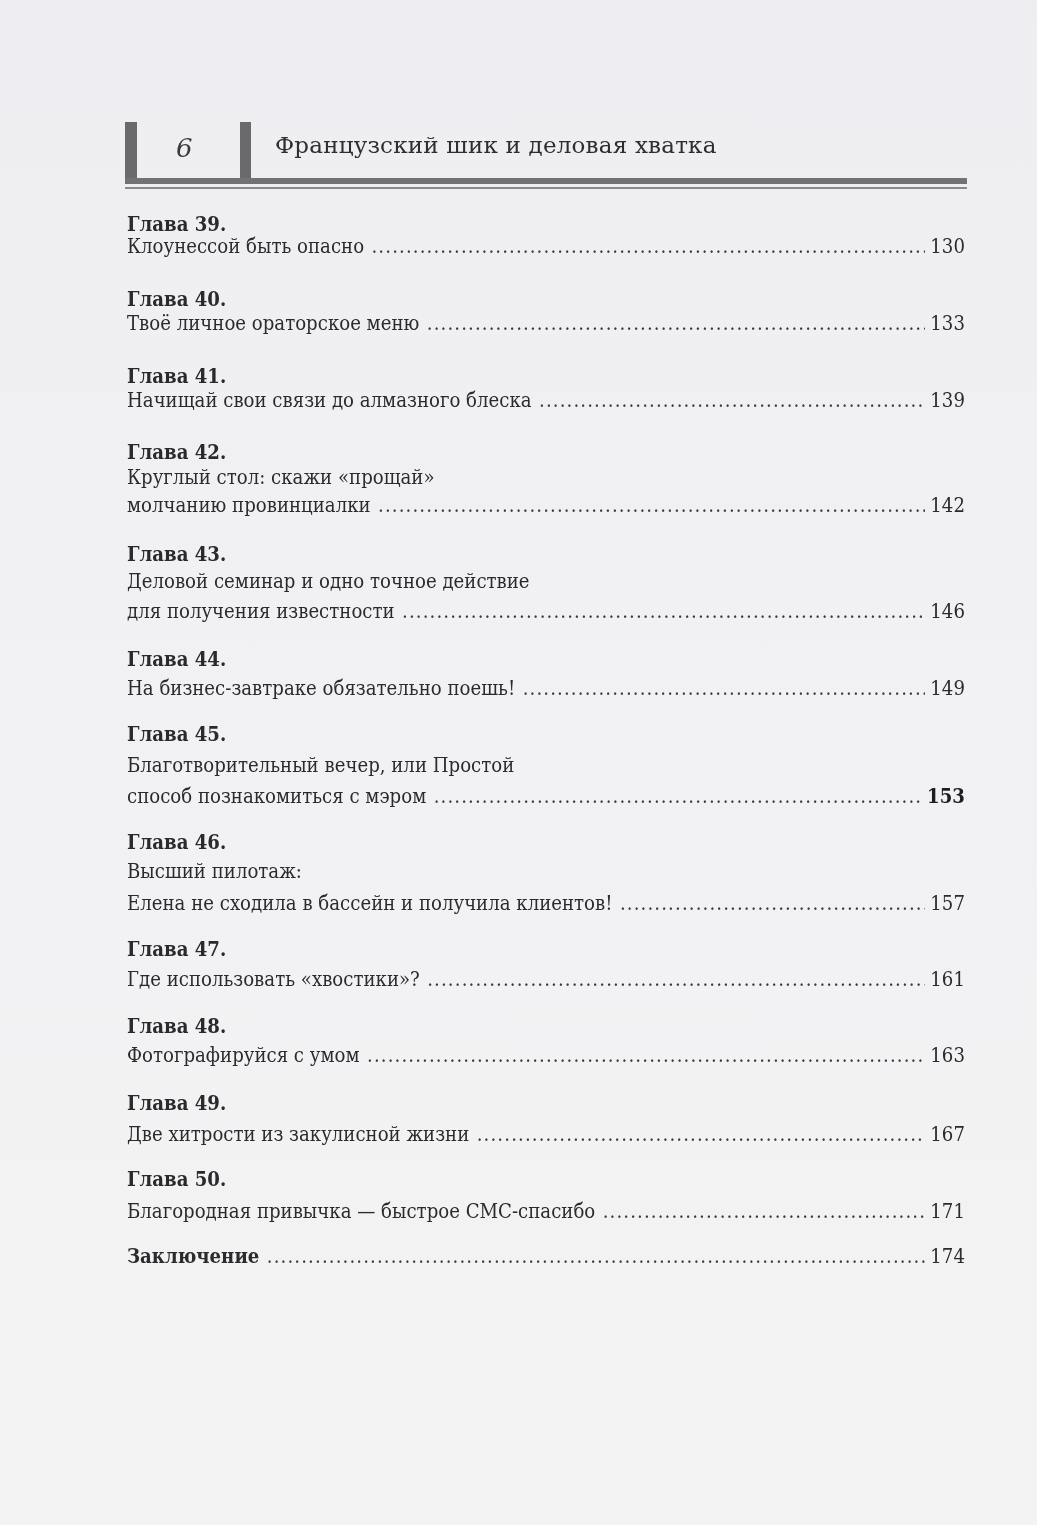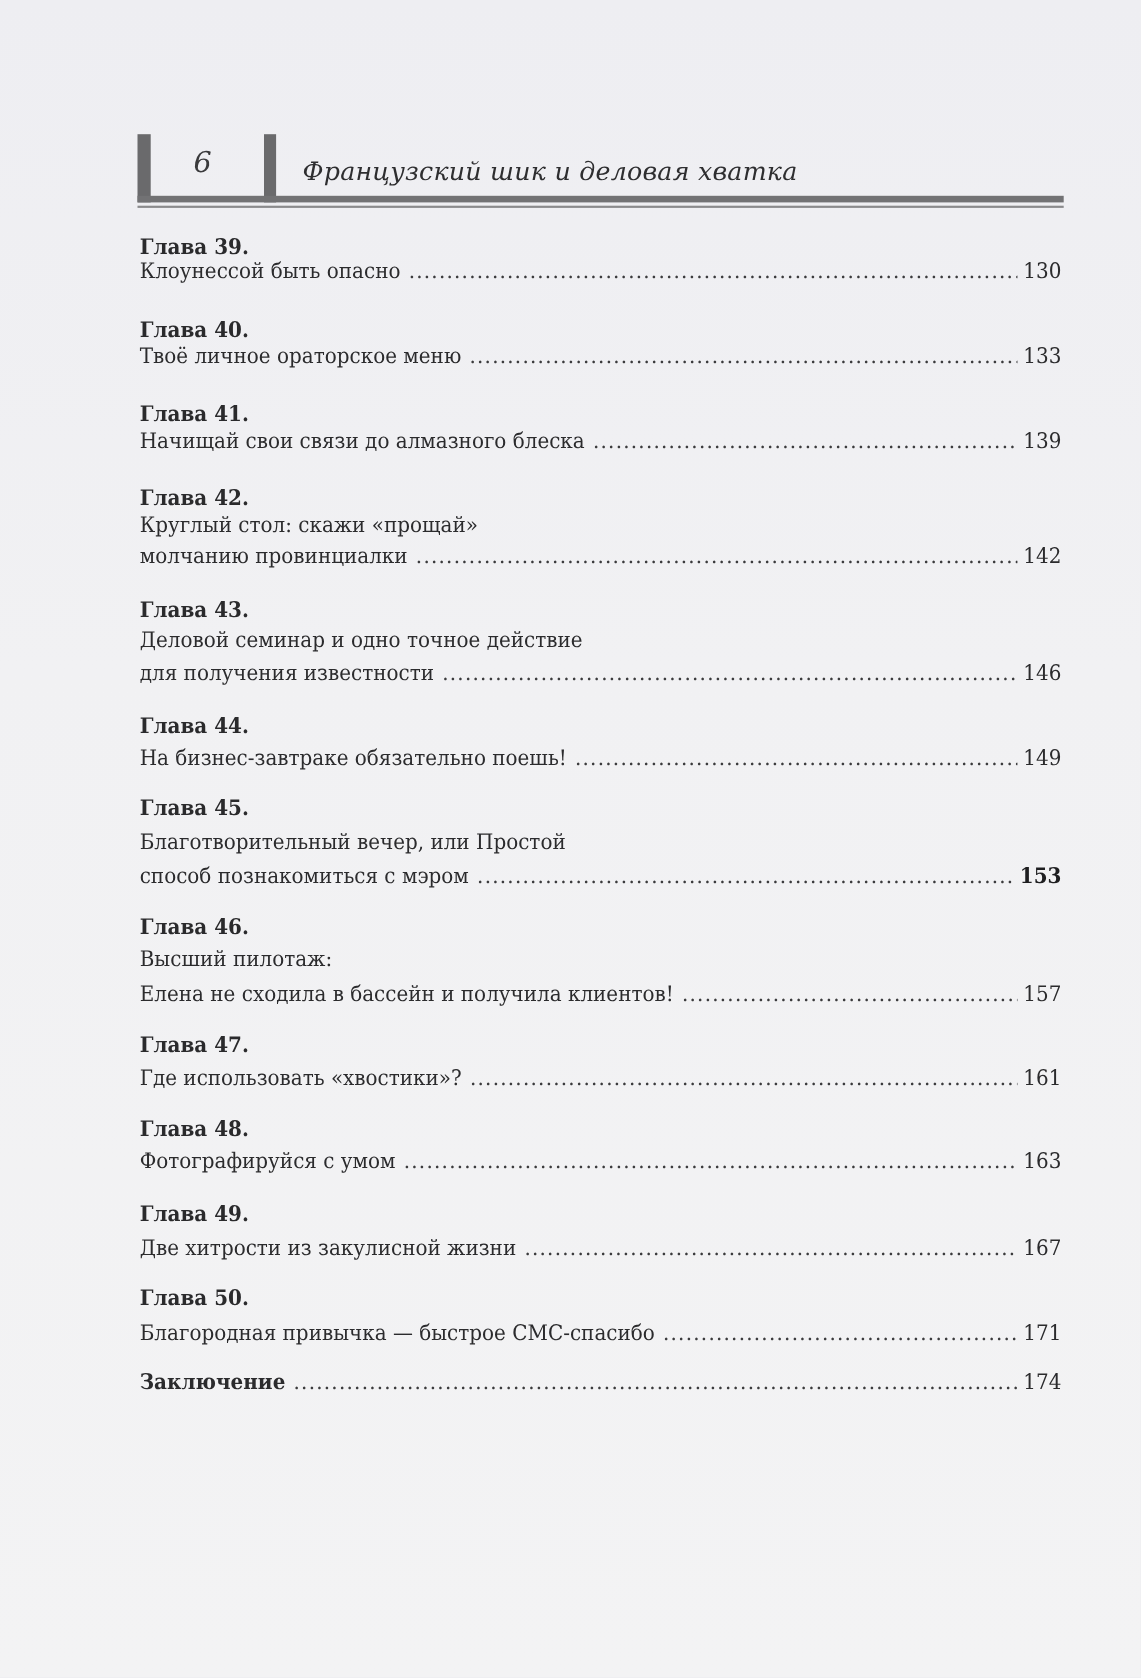--- a/index.html
+++ b/index.html
@@ -35,22 +35,22 @@
   .hdr-rule-thin {
     position: absolute; left: 125px; top: 187px; width: 842px; height: 2px;
     background: #8a8a8c;
   }
   .hdr-page-num {
     position: absolute; left: 176px; top: 133px;
     font-family: "DejaVu Serif", serif; font-style: italic;
     font-size: 26px; color: #3a3a3c;
   }
   .hdr-title {
-    position: absolute; left: 275px; top: 144px;
-    font-family: "DejaVu Serif", serif; font-style: italic;
+    position: absolute; left: 275px; top: 132px;
+    font-family: "DejaVu Serif", serif; 
     font-size: 23px; color: #2e2e30; letter-spacing: 0.2px;
   }
 
   
   .toc-line {
     position: absolute;
     left: 127px;
     width: 838px;
     height: 30px;
     font-size: 19.5px;

